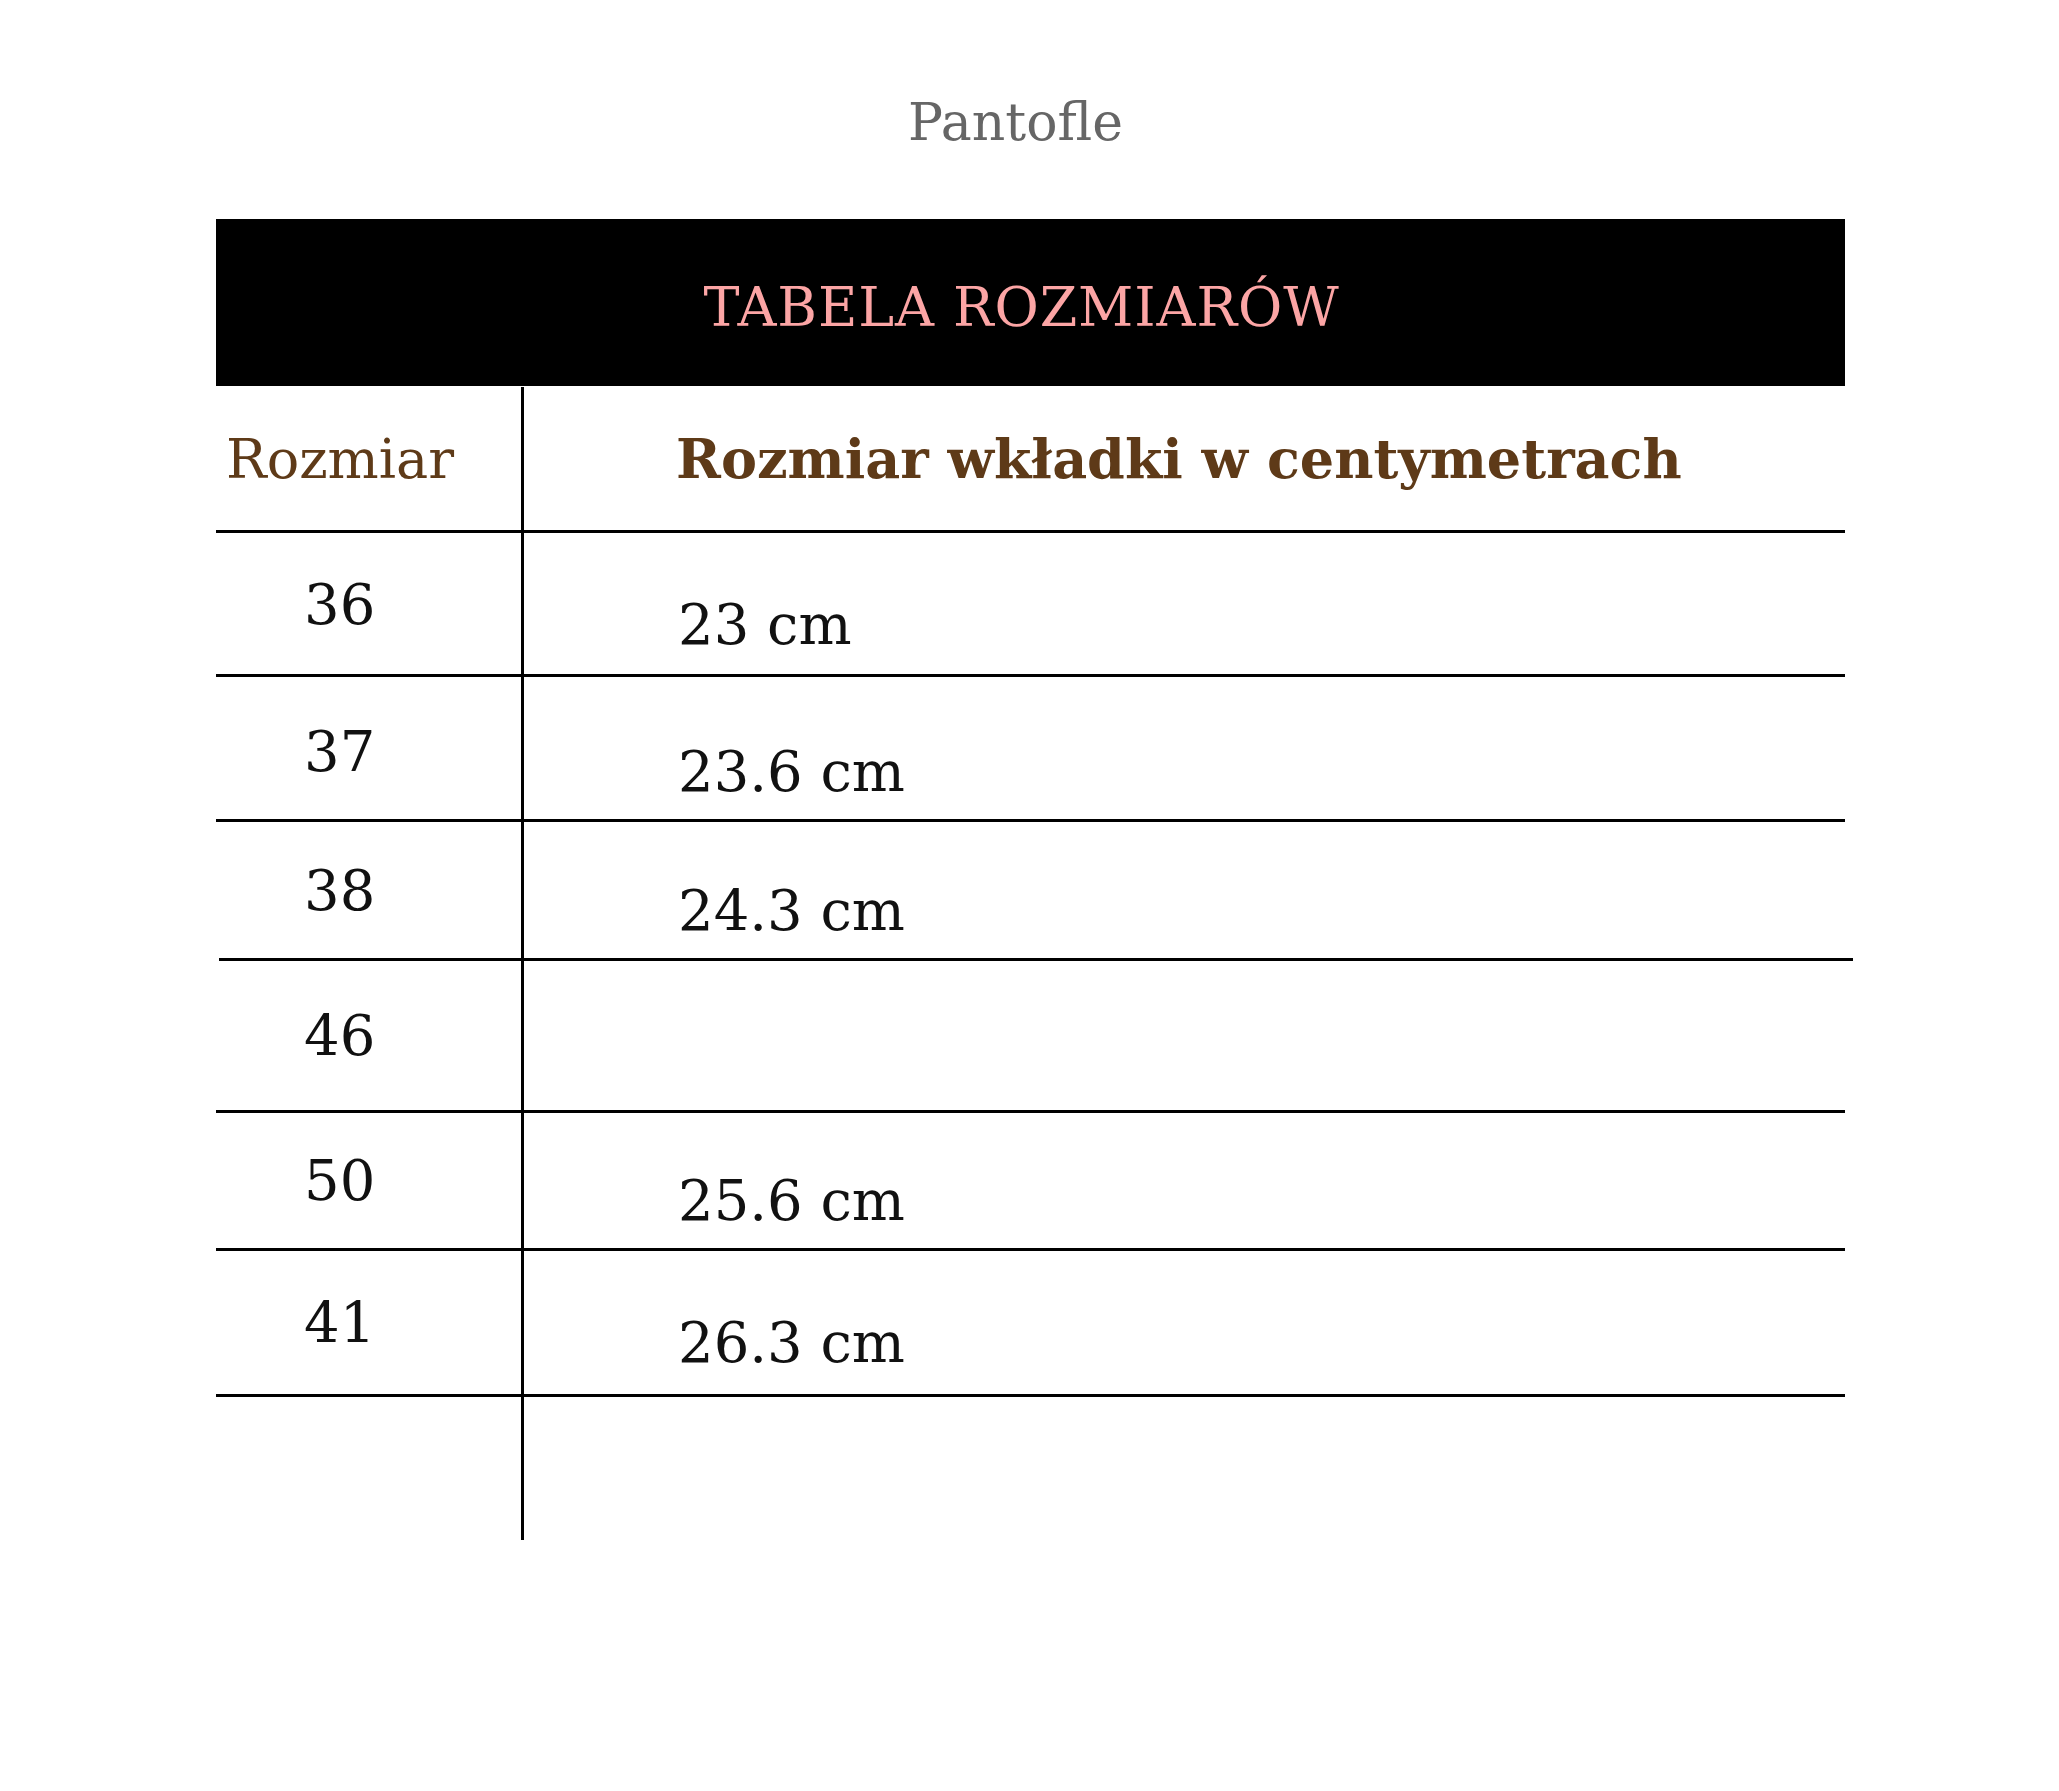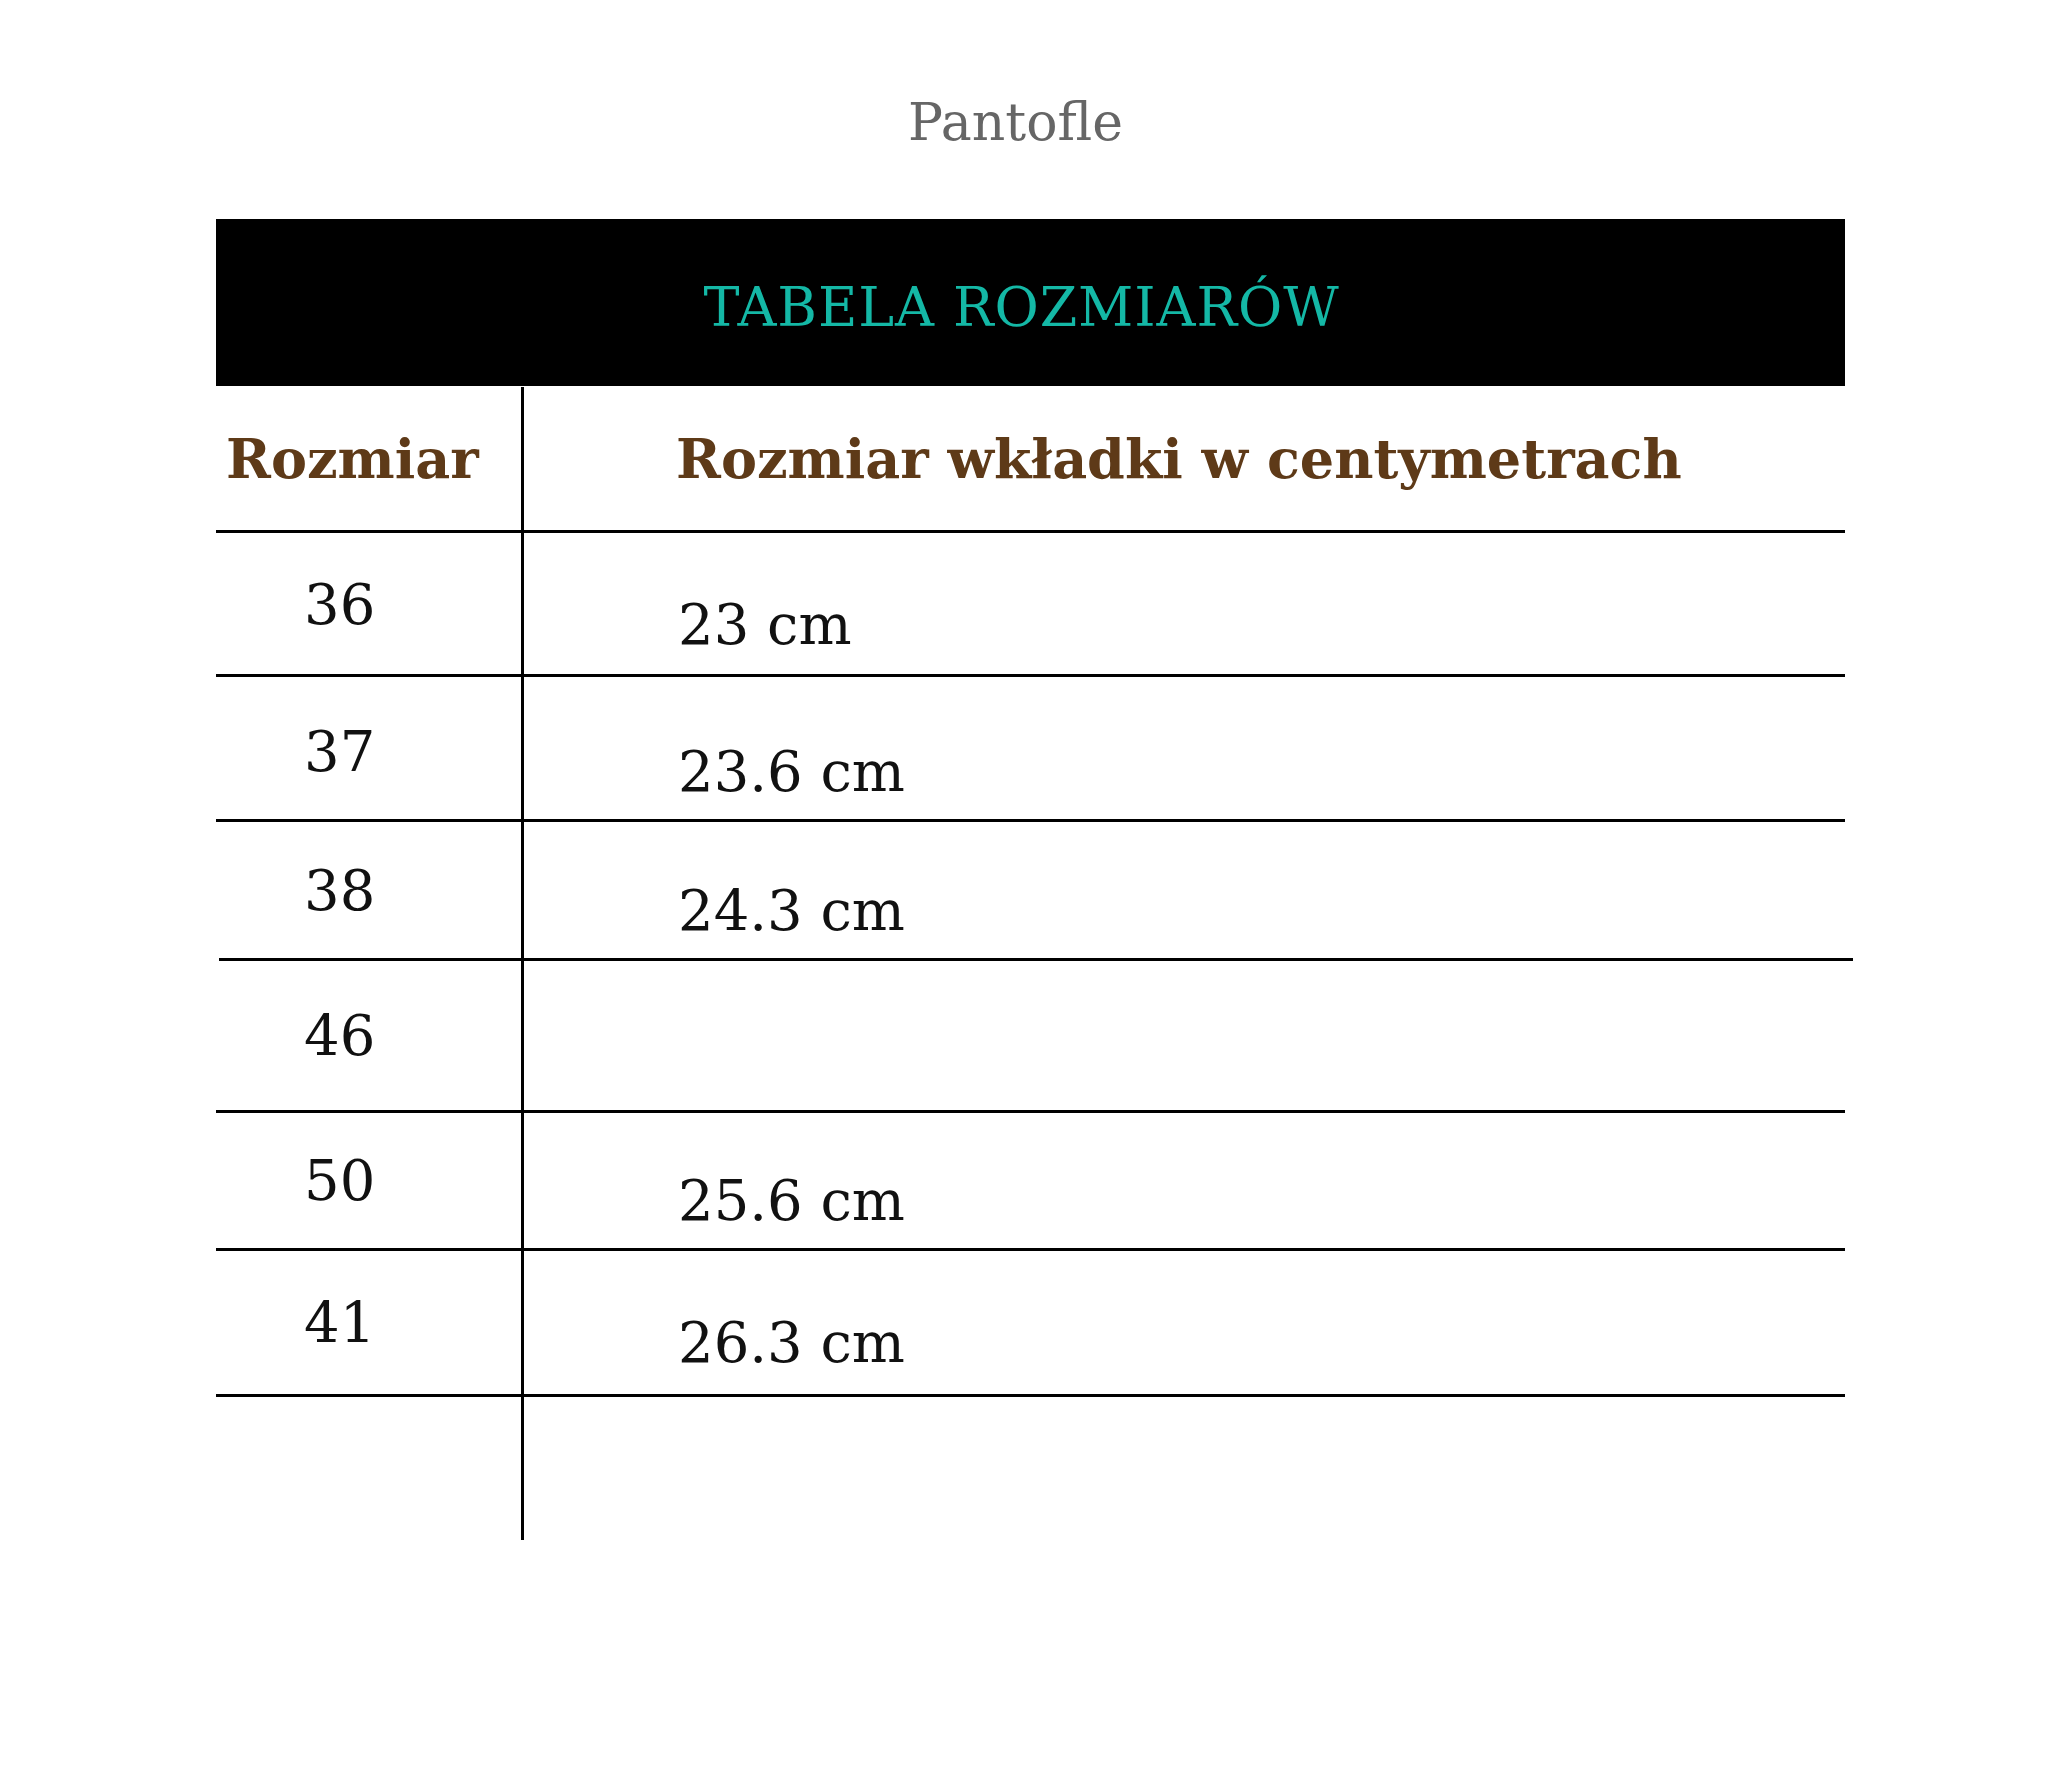--- a/index.html
+++ b/index.html
@@ -2,26 +2,26 @@
 <html style="font-size:14.3px"><head>
 <meta charset="utf-8">
 <style>
   html, body { margin: 0; padding: 0; background: #ffffff; }
   body { width: 2060px; height: 1791px; position: relative; overflow: hidden;
          font-family: "DejaVu Serif", "Liberation Serif", serif; }
   .title { position: absolute; left: 0; width: 2031px; top: 86px; text-align: center;
            font-size: 52px; line-height: 72px; color: #666666; }
   .banner { position: absolute; left: 216px; top: 219px; width: 1629px; height: 167px;
             background: #000000; display: flex; align-items: center; justify-content: center; }
-  .banner-text { color: #14b8a6; font-size: 54px; letter-spacing: 0.9px; padding-top: 9px; padding-right: 18px; }
+  .banner-text { color: #fca5a5; font-size: 54px; letter-spacing: 0.9px; padding-top: 9px; padding-right: 18px; }
   .vdiv { position: absolute; left: 521px; top: 387px; width: 2.7px; height: 1153px; background: #000; }
   .hline { position: absolute; left: 216px; width: 1629px; height: 2.7px; background: #000; }
   .colhead { position: absolute; top: 387px; height: 144px; display: flex; align-items: center;
              color: #5e3a18; font-size: 54px; }
-  .colhead.c1 { left: 226px; font-weight: bold; }
+  .colhead.c1 { left: 226px; }
   .colhead.c2 { left: 676px; font-weight: bold; }
   .row { position: absolute; left: 216px; width: 1629px; }
   .cell { position: absolute; top: 0; height: 100%; display: flex; align-items: center;
           font-size: 56px; color: #111111; }
   .cell.size { left: 88px; }
   .cell.insole { left: 462px; margin-top: 20px; }
 </style>
 </head>
 <body>
 

